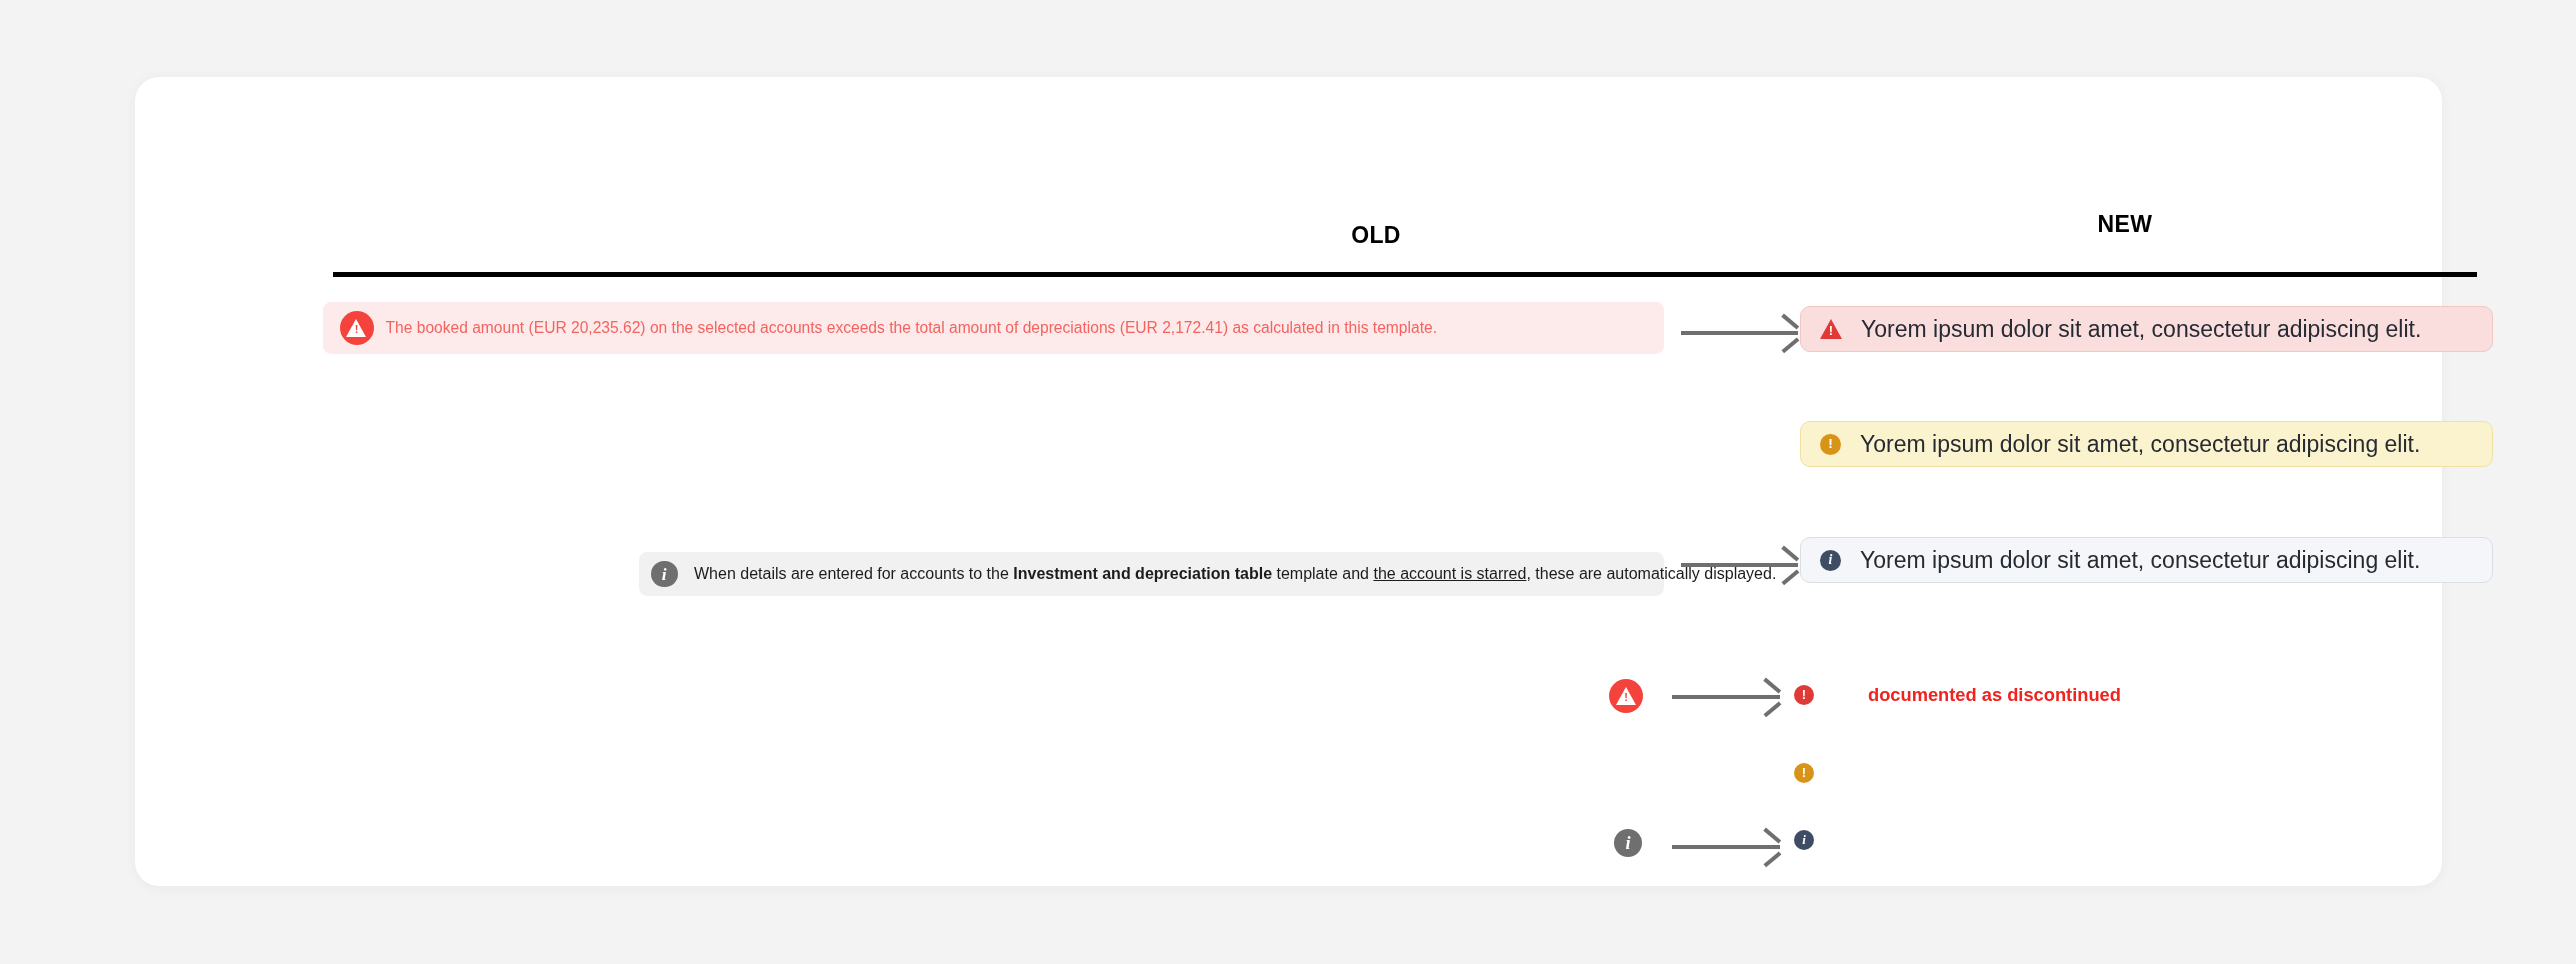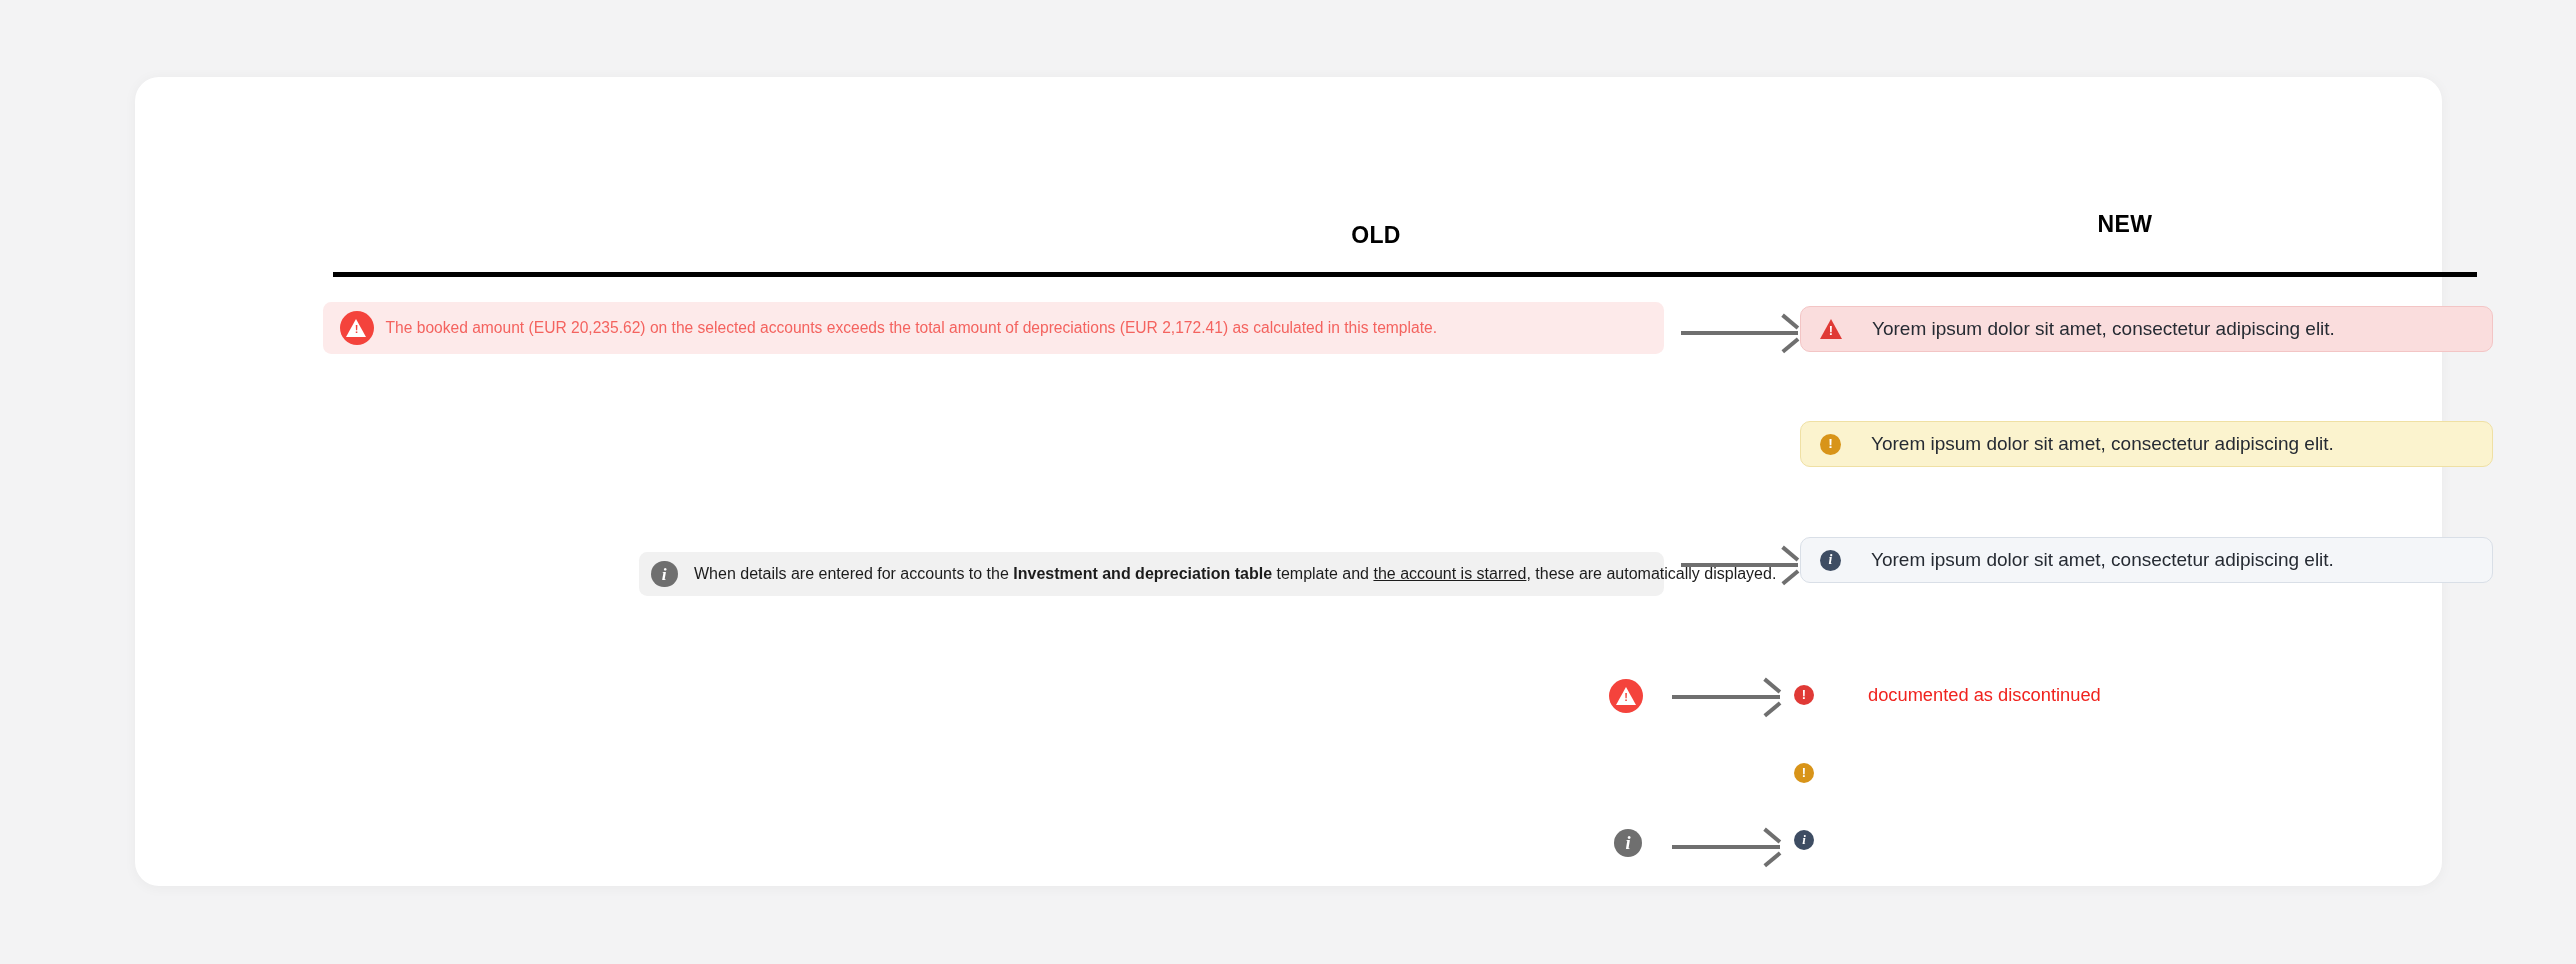--- a/index.html
+++ b/index.html
@@ -120,22 +120,22 @@
 
   
   .new-banner {
     position: absolute;
     display: flex;
     align-items: center;
     border-radius: 10px;
     padding-left: 19px;
   }
   .new-banner .txt {
-    margin-left: 30px;
-    font-size: 19px;
+    margin-left: 19px;
+    font-size: 23px;
     color: #262b33;
     white-space: nowrap;
   }
   #new-error {
     left: 1665px; top: 229px;
     width: 693px; height: 46px;
     background: #fadddd;
     border: 0.9px solid #f3c5c5;
   }
   #new-warning {
@@ -184,21 +184,21 @@
     font-size: 13.7px; font-style: italic;
   }
 
   
   .icon-slot { position: absolute; }
 
   #ic-row1-old { left: 1474px; top: 602px; }
   #ic-row1-new { left: 1659px; top: 608px; }
   #ic-row1-note {
     position: absolute; left: 1733px; top: 607px;
-    font-size: 18.3px; color: #f0231e; white-space: nowrap;
+    font-size: 18.3px; color: #f0231e; white-space: nowrap; font-weight: bold;
   }
   #ic-row2-new { left: 1659px; top: 686px; }
   #ic-row3-old { left: 1479px; top: 752px; }
   #ic-row3-new { left: 1659px; top: 753px; }
 
   .ic-big-error {
     width: 34px; height: 34px; border-radius: 50%;
     background: #f4433c;
     display: flex; align-items: center; justify-content: center;
   }

